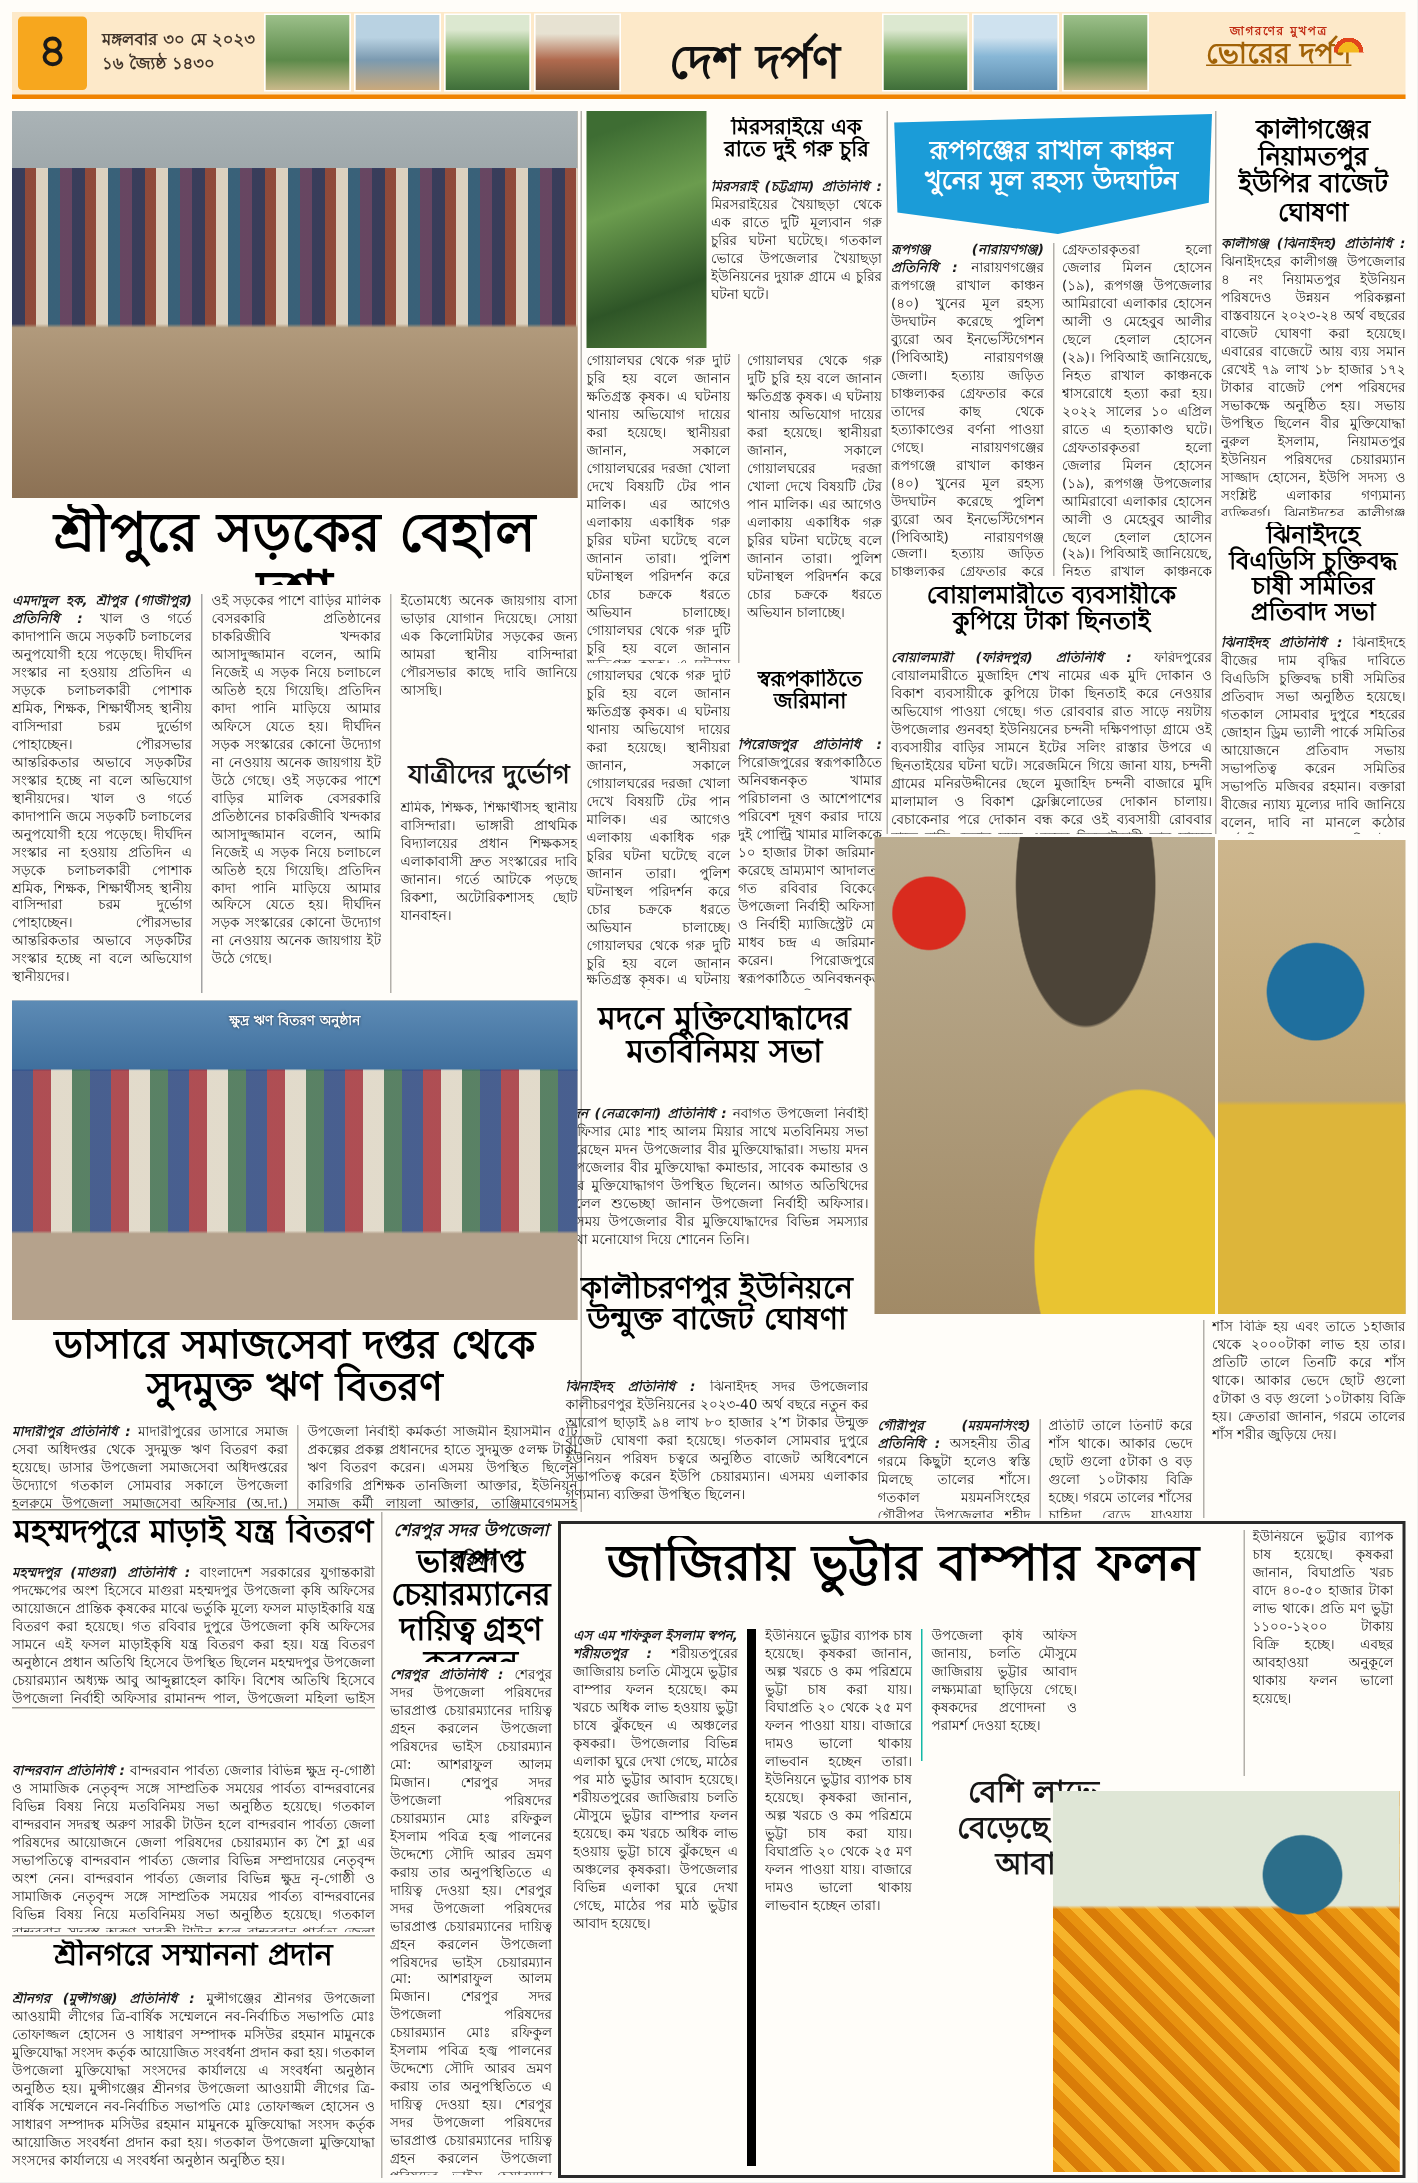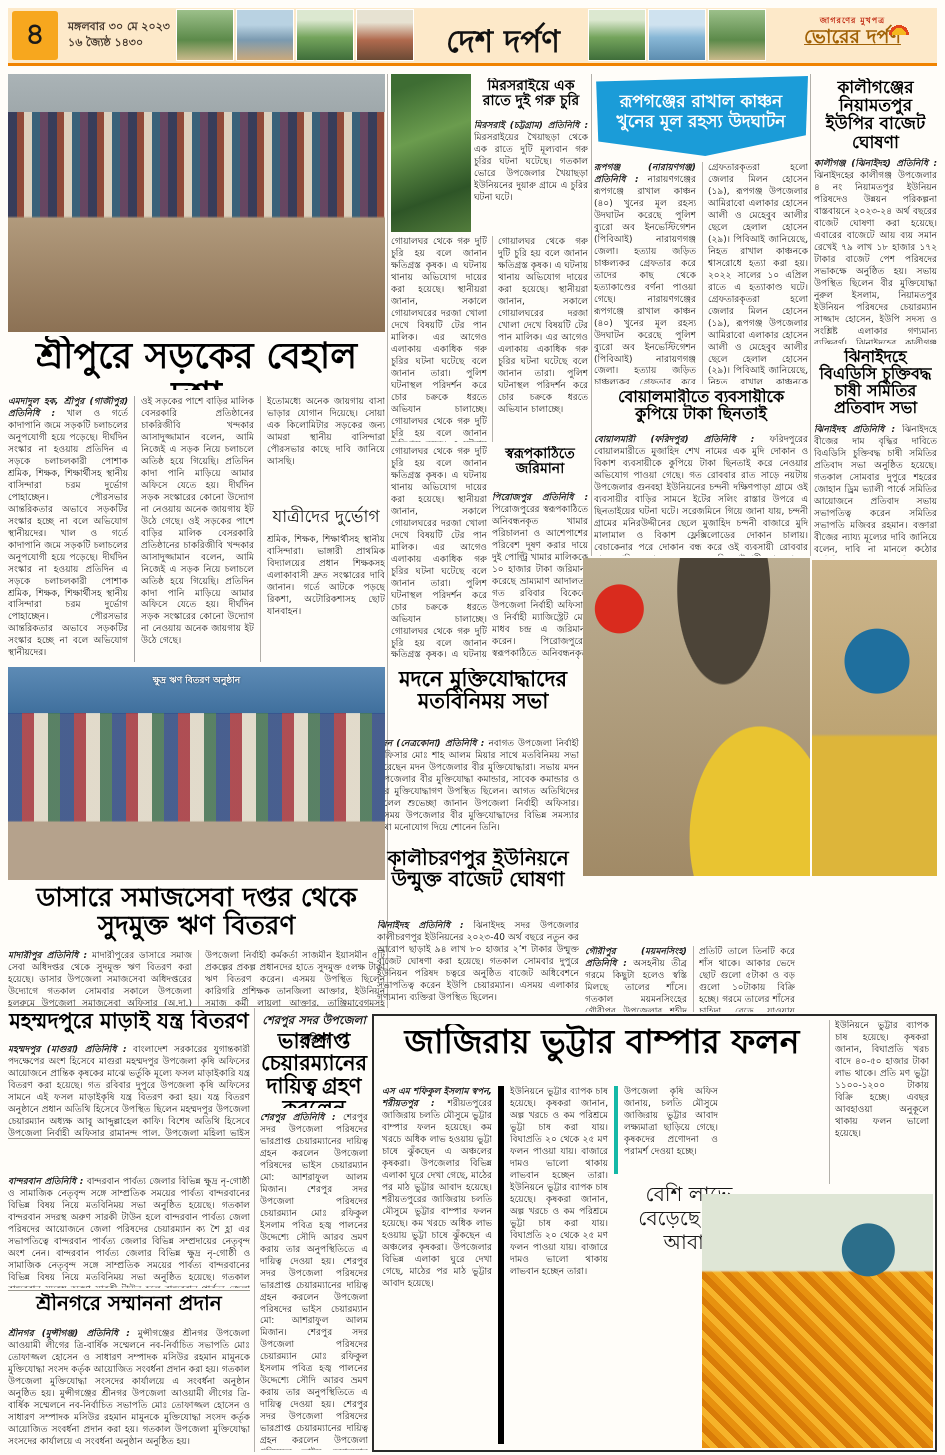--- a/index.html
+++ b/index.html
@@ -30,21 +30,21 @@
   #brand .brandname { font-size:19px; font-weight:bold; color:#a16207; line-height:1.0;text-decoration:underline; }
   #brand .sun { position:absolute; width:22px; height:12px; left:118px; top:9px;
     background:radial-gradient(circle at 50% 100%, #f4b81e 0 7px, #e2451c 7px 10px, transparent 10px);
     border-radius:11px 11px 0 0; }
   
   .bt { font-size:9px; line-height:1.33; text-align:justify; overflow:hidden; height:100%; color:#1b1b1b; }
   .byl { font-weight:bold; font-style:italic; }
   .hl { font-weight:bold; text-align:center; line-height:1.07; color:#000; overflow:hidden;
         font-family:"DejaVu Serif", serif; }
   .kicker { font-style:italic; font-weight:bold; font-size:11.5px; text-align:center; }
-  .subhead { font-weight:normal; text-align:center; font-family:"DejaVu Serif", serif; }
+  .subhead { font-weight:bold; text-align:center; font-family:"DejaVu Serif", serif; }
   .vr { position:absolute; width:1px; background:#b3b0aa; }
   .hr { position:absolute; height:1px; background:#9a978f; }
   
   .photo { position:absolute; overflow:hidden; }
   #photo-street {
     background-color:#a8906f;
     background-image:
       linear-gradient(to bottom, rgba(0,0,0,0) 55%, #b19a7c 56%, #8c7154 100%),
       repeating-linear-gradient(90deg, rgba(44,52,88,.9) 0 9px, rgba(141,66,52,.9) 9px 16px,
         rgba(226,216,199,.9) 16px 24px, rgba(45,92,122,.9) 24px 32px, rgba(96,62,96,.9) 32px 40px),
@@ -180,20 +180,23 @@
     <p class="bt"><span class="byl">কালীগঞ্জ (ঝিনাইদহ) প্রতিনিধি :</span> <span>ঝিনাইদহের কালীগঞ্জ উপজেলার ৪ নং নিয়ামতপুর ইউনিয়ন পরিষদেও উন্নয়ন পরিকল্পনা বাস্তবায়নে ২০২৩-২৪ অর্থ বছরের বাজেট ঘোষণা করা হয়েছে। এবারের বাজেটে আয় ব্যয় সমান রেখেই ৭৯ লাখ ১৮ হাজার ১৭২ টাকার বাজেট পেশ পরিষদের সভাকক্ষে অনুষ্ঠিত হয়। সভায় উপস্থিত ছিলেন বীর মুক্তিযোদ্ধা নুরুল ইসলাম, নিয়ামতপুর ইউনিয়ন পরিষদের চেয়ারম্যান সাজ্জাদ হোসেন, ইউপি সদস্য ও সংশ্লিষ্ট এলাকার গণ্যমান্য ব্যক্তিবর্গ। ঝিনাইদহের কালীগঞ্জ উপজেলার ৪ নং নিয়ামতপুর ইউনিয়ন পরিষদেও উন্নয়ন পরিকল্পনা বাস্তবায়নে ২০২৩-২৪ অর্থ বছরের বাজেট ঘোষণা করা হয়েছে। এবারের বাজেটে আয় ব্যয় সমান রেখেই ৭৯ লাখ ১৮ হাজার ১৭২ টাকার বাজেট পেশ পরিষদের সভাকক্ষে অনুষ্ঠিত হয়। সভায় উপস্থিত ছিলেন বীর মুক্তিযোদ্ধা নুরুল ইসলাম, নিয়ামতপুর ইউনিয়ন পরিষদের চেয়ারম্যান সাজ্জাদ হোসেন, ইউপি সদস্য ও সংশ্লিষ্ট এলাকার গণ্যমান্য ব্যক্তিবর্গ।</span></p>
   </div>
   <div class="hl" style="position:absolute;left:814px;top:348px;width:123px;height:72px;font-size:16px;">ঝিনাইদহে বিএডিসি চুক্তিবদ্ধ চাষী সমিতির প্রতিবাদ সভা</div>
   <div class="abs" style="left:814px;top:424px;width:123px;height:132px;">
     <p class="bt"><span class="byl">ঝিনাইদহ প্রতিনিধি :</span> <span>ঝিনাইদহে বীজের দাম বৃদ্ধির দাবিতে বিএডিসি চুক্তিবদ্ধ চাষী সমিতির প্রতিবাদ সভা অনুষ্ঠিত হয়েছে। গতকাল সোমবার দুপুরে শহরের জোহান ড্রিম ভ্যালী পার্কে সমিতির আয়োজনে প্রতিবাদ সভায় সভাপতিত্ব করেন সমিতির সভাপতি মজিবর রহমান। বক্তারা বীজের ন্যায্য মূল্যের দাবি জানিয়ে বলেন, দাবি না মানলে কঠোর কর্মসূচি দেওয়া হবে। ঝিনাইদহে বীজের দাম বৃদ্ধির দাবিতে বিএডিসি চুক্তিবদ্ধ চাষী সমিতির প্রতিবাদ সভা অনুষ্ঠিত হয়েছে। গতকাল সোমবার দুপুরে শহরের জোহান ড্রিম ভ্যালী পার্কে সমিতির আয়োজনে প্রতিবাদ সভায় সভাপতিত্ব করেন সমিতির সভাপতি মজিবর রহমান। বক্তারা বীজের ন্যায্য মূল্যের দাবি জানিয়ে বলেন, দাবি না মানলে কঠোর কর্মসূচি দেওয়া হবে।</span></p>
   </div>
 
   <div id="photo-market" class="photo" style="left:583px;top:558px;width:227px;height:318px;"></div>
   <div id="photo-sacks" class="photo" style="left:812px;top:560px;width:125px;height:316px;"></div>
 
+  <div class="abs" style="left:802px;top:880px;width:135px;height:132px;border-left:1px solid #b3b0aa;padding-left:5px;">
+    <p class="bt">শাঁস বিক্রি হয় এবং তাতে ১হাজার থেকে ২০০০টাকা লাভ হয় তার। প্রতিটি তালে তিনটি করে শাঁস থাকে। আকার ভেদে ছোট গুলো ৫টাকা ও বড় গুলো ১০টাকায় বিক্রি হয়। ক্রেতারা জানান, গরমে তালের শাঁস শরীর জুড়িয়ে দেয়।</p>
+  </div>
   <div class="abs" style="left:585px;top:946px;width:102px;height:66px;">
     <p class="bt"><span class="byl">গৌরীপুর (ময়মনসিংহ) প্রতিনিধি :</span> <span>অসহনীয় তীব্র গরমে কিছুটা হলেও স্বস্তি মিলছে তালের শাঁসে। গতকাল ময়মনসিংহের গৌরীপুর উপজেলার শহীদ হারুন পার্কের সামনে দেখা যায় তালের শাঁস কিনতে ভিড় করছেন পথচারীরা।</span></p>
   </div>
   <div class="abs" style="left:693px;top:946px;width:102px;height:66px;border-left:1px solid #b3b0aa;padding-left:5px;">
     <p class="bt">প্রতিটি তালে তিনটি করে শাঁস থাকে। আকার ভেদে ছোট গুলো ৫টাকা ও বড় গুলো ১০টাকায় বিক্রি হচ্ছে। গরমে তালের শাঁসের চাহিদা বেড়ে যাওয়ায় বিক্রেতারাও খুশি।</p>
   </div>
 
   <div class="hl" style="position:absolute;left:385px;top:668px;width:196px;height:66px;font-size:21px;">মদনে মুক্তিযোদ্ধাদের মতবিনিময় সভা</div>
   <div class="abs" style="left:377px;top:738px;width:202px;height:106px;">
     <p class="bt"><span class="byl">মদন (নেত্রকোনা) প্রতিনিধি :</span> <span>নবাগত উপজেলা নির্বাহী অফিসার মোঃ শাহ আলম মিয়ার সাথে মতবিনিময় সভা করেছেন মদন উপজেলার বীর মুক্তিযোদ্ধারা। সভায় মদন উপজেলার বীর মুক্তিযোদ্ধা কমান্ডার, সাবেক কমান্ডার ও বীর মুক্তিযোদ্ধাগণ উপস্থিত ছিলেন। আগত অতিথিদের ফুলেল শুভেচ্ছা জানান উপজেলা নির্বাহী অফিসার। এসময় উপজেলার বীর মুক্তিযোদ্ধাদের বিভিন্ন সমস্যার কথা মনোযোগ দিয়ে শোনেন তিনি।</span></p>
@@ -239,20 +242,20 @@
     <div class="hl" style="position:absolute;left:8px;top:8px;width:440px;height:58px;font-size:33px;">জাজিরায় ভুট্টার বাম্পার ফলন</div>
     <div class="abs" style="left:455px;top:4px;width:100px;height:164px;border-left:1px solid #b3b0aa;padding-left:5px;">
       <p class="bt">ইউনিয়নে ভুট্টার ব্যাপক চাষ হয়েছে। কৃষকরা জানান, বিঘাপ্রতি খরচ বাদে ৪০-৫০ হাজার টাকা লাভ থাকে। প্রতি মণ ভুট্টা ১১০০-১২০০ টাকায় বিক্রি হচ্ছে। এবছর আবহাওয়া অনুকূলে থাকায় ফলন ভালো হয়েছে।</p>
     </div>
     <div class="abs" style="left:8px;top:70px;width:110px;height:358px;">
       <p class="bt"><span class="byl">এস এম শফিকুল ইসলাম স্বপন, শরীয়তপুর :</span> <span>শরীয়তপুরের জাজিরায় চলতি মৌসুমে ভুট্টার বাম্পার ফলন হয়েছে। কম খরচে অধিক লাভ হওয়ায় ভুট্টা চাষে ঝুঁকছেন এ অঞ্চলের কৃষকরা। উপজেলার বিভিন্ন এলাকা ঘুরে দেখা গেছে, মাঠের পর মাঠ ভুট্টার আবাদ হয়েছে। শরীয়তপুরের জাজিরায় চলতি মৌসুমে ভুট্টার বাম্পার ফলন হয়েছে। কম খরচে অধিক লাভ হওয়ায় ভুট্টা চাষে ঝুঁকছেন এ অঞ্চলের কৃষকরা। উপজেলার বিভিন্ন এলাকা ঘুরে দেখা গেছে, মাঠের পর মাঠ ভুট্টার আবাদ হয়েছে।</span></p>
     </div>
     <div class="abs" style="left:124px;top:70px;width:110px;height:358px;border-left:6px solid #000000;padding-left:6px;">
       <p class="bt">ইউনিয়নে ভুট্টার ব্যাপক চাষ হয়েছে। কৃষকরা জানান, অল্প খরচে ও কম পরিশ্রমে ভুট্টা চাষ করা যায়। বিঘাপ্রতি ২০ থেকে ২৫ মণ ফলন পাওয়া যায়। বাজারে দামও ভালো থাকায় লাভবান হচ্ছেন তারা। ইউনিয়নে ভুট্টার ব্যাপক চাষ হয়েছে। কৃষকরা জানান, অল্প খরচে ও কম পরিশ্রমে ভুট্টা চাষ করা যায়। বিঘাপ্রতি ২০ থেকে ২৫ মণ ফলন পাওয়া যায়। বাজারে দামও ভালো থাকায় লাভবান হচ্ছেন তারা।</p>
     </div>
-    <div class="abs" style="left:240px;top:70px;width:104px;height:88px;border-left:4px solid #14b8a6;padding-left:6px;">
+    <div class="abs" style="left:240px;top:70px;width:104px;height:88px;border-left:1px solid #14b8a6;padding-left:6px;">
       <p class="bt">উপজেলা কৃষি অফিস জানায়, চলতি মৌসুমে জাজিরায় ভুট্টার আবাদ লক্ষ্যমাত্রা ছাড়িয়ে গেছে। কৃষকদের প্রণোদনা ও পরামর্শ দেওয়া হচ্ছে।</p>
     </div>
     <div class="subhead" style="position:absolute;left:240px;top:166px;width:150px;font-size:20px;line-height:1.2;">বেশি লাভে বেড়েছে ভুট্টা আবাদ</div>
     <div id="photo-corn" class="photo" style="left:328px;top:178px;width:231px;height:254px;"></div>
   </div>
 
 </div>
 
 </body></html>

